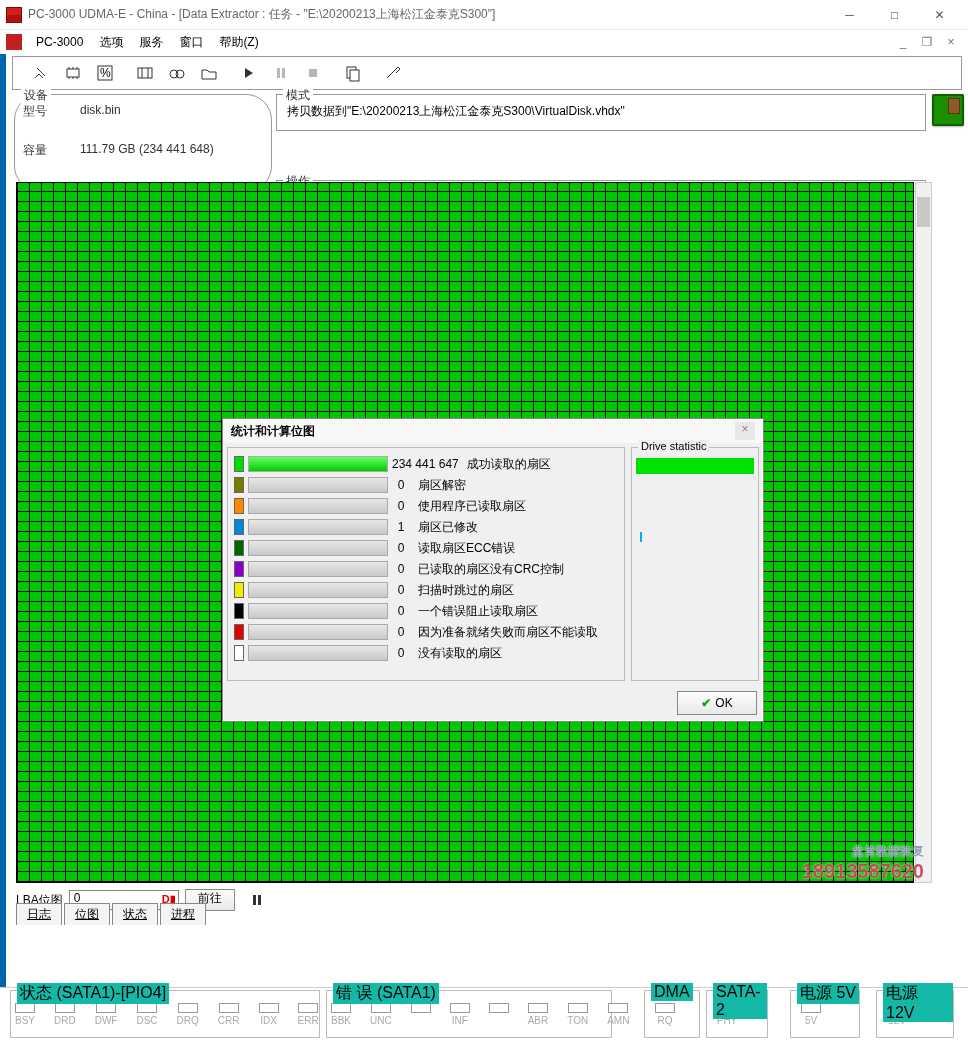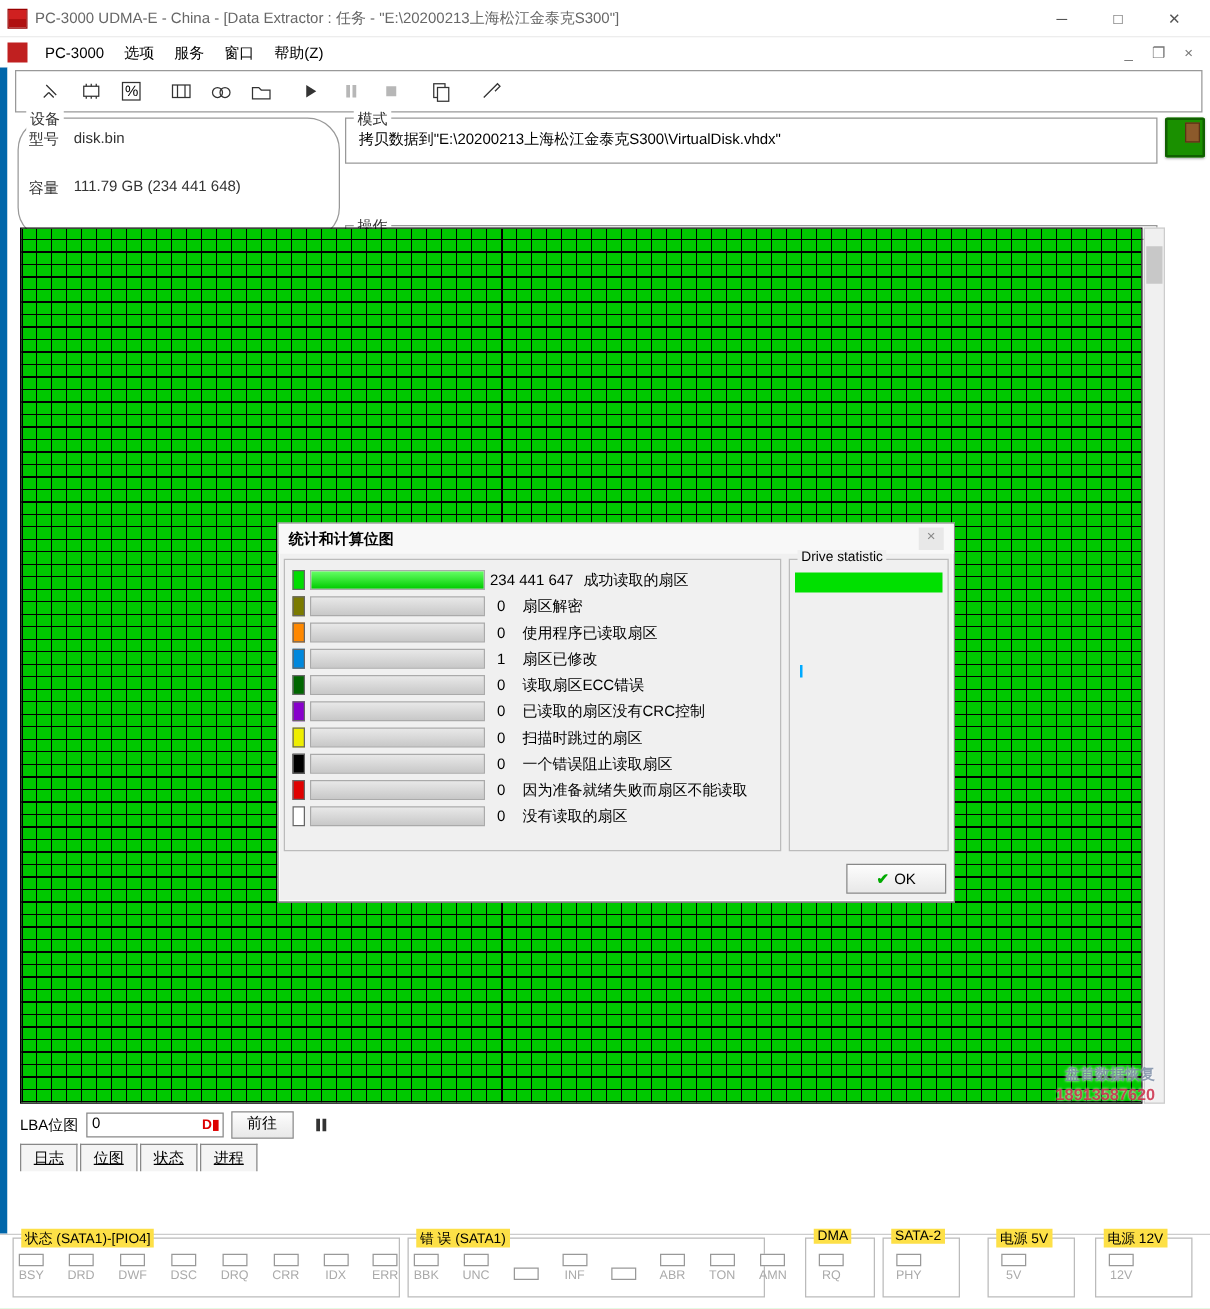--- a/index.html
+++ b/index.html
@@ -19,21 +19,21 @@
 .tool-btn{width:28px;height:26px;display:flex;align-items:center;justify-content:center;margin:0 2px;color:#333;}
 .tool-sep{width:8px;}
 .side-btn{position:absolute;right:4px;top:40px;width:32px;height:32px;background:#1a9000;border-radius:2px;box-shadow:inset 0 0 0 2px #106000,0 1px 2px rgba(0,0,0,.3);}
 .side-btn::after{content:"";position:absolute;left:16px;top:4px;width:10px;height:14px;background:#8c5a2b;border:1px solid #5a3315;}
 .info-row{display:flex;margin:0 40px 0 6px;}
 .fieldset{border:1px solid #999;margin:2px;padding:4px 8px 6px 8px;position:relative;}
 .fieldset .legend{position:absolute;top:-8px;left:6px;background:#fff;padding:0 3px;color:#333;}
 .fs-device{width:258px;border-radius:26px;}
 .fs-mode{flex:1;}
 .fs-op{flex:1;height:22px;margin-top:47px;}
-.kv{display:flex;margin:4px 0;}
+.kv{display:flex;margin:4px 0;gap:21px;}
 .kv .k{width:36px;color:#333;}
 .kv .v{color:#333;}
 .mode-val{padding:4px 2px;}
 .sector-area{position:absolute;left:10px;right:54px;top:128px;bottom:104px;border:1px solid #000;overflow:hidden;}
 .sector-grid{position:absolute;inset:0;background:#00c800;background-image:repeating-linear-gradient(90deg,#000 0,#000 1px,transparent 1px,transparent 12px),repeating-linear-gradient(0deg,#000 0,#000 1px,transparent 1px,transparent 10px);}
 .scroll-v{position:absolute;right:36px;top:128px;bottom:104px;width:17px;background:#f0f0f0;border:1px solid #ccc;}
 .scroll-thumb{position:absolute;left:1px;top:14px;right:1px;height:30px;background:#c8c8c8;}
 .dialog{position:absolute;left:216px;top:364px;width:542px;background:#f0f0f0;border:1px solid #888;box-shadow:0 0 0 1px #fff inset;}
 .dlg-title{height:24px;display:flex;align-items:center;padding:0 8px;background:#f8f8f8;}
 .dlg-title .t{flex:1;color:#000000;font-weight:bold;}
@@ -53,28 +53,28 @@
 .stat-val{width:18px;text-align:center;margin-right:8px;}
 .stat-label{flex:1;}
 .dlg-foot{display:flex;justify-content:flex-end;padding:6px;}
 .ok-btn{width:80px;height:24px;border:1px solid #888;background:linear-gradient(#fdfdfd,#e8e8e8);display:flex;align-items:center;justify-content:center;gap:4px;}
 .ok-btn .chk{color:#0a0;font-weight:bold;}
 .nav-row{position:absolute;left:10px;right:40px;bottom:74px;height:26px;display:flex;align-items:center;gap:6px;}
 .nav-label{}
 .nav-input{width:110px;height:20px;border:1px solid #888;padding:0 4px;background:#fff;position:relative;}
 .nav-input .red{position:absolute;right:2px;top:2px;color:#d00;font-weight:bold;font-size:11px;}
 .nav-btn{height:22px;padding:0 12px;border:1px solid #888;background:linear-gradient(#fdfdfd,#e8e8e8);}
-.tabs-row{position:absolute;left:10px;bottom:50px;display:flex;gap:2px;}
+.tabs-row{position:absolute;left:10px;bottom:62px;display:flex;gap:2px;}
 .tab{padding:2px 10px;border:1px solid #888;border-bottom:none;background:#f4f4f4;text-decoration:underline;}
 .watermark{position:absolute;right:44px;bottom:104px;text-align:right;color:rgba(100,120,150,.7);font-size:22px;font-weight:bold;text-shadow:0 0 2px #fff;pointer-events:none;}
-.watermark .ph{color:rgba(200,30,60,.8);font-size:13px;}
+.watermark .ph{color:rgba(200,30,60,.8);font-size:20px;}
 .status-area{position:absolute;left:0;right:0;bottom:0;height:60px;background:#fff;border-top:1px solid #ccc;}
 .grp{position:absolute;top:2px;border:1px solid #bbb;height:48px;padding:12px 4px 2px 4px;}
-.grp .glabel{position:absolute;top:-8px;left:6px;background:#fde047;padding:0 3px;font-size:11px;}
-.leds{display:flex;gap:19px;align-items:flex-end;}
+.grp .glabel{position:absolute;top:-8px;left:6px;background:#14b8a6;padding:0 3px;font-size:16px;}
+.leds{display:flex;gap:19px;}
 .led{display:flex;flex-direction:column;align-items:center;width:32px;}
 .led .box{width:20px;height:10px;border:1px solid #999;background:#fff;margin-bottom:2px;}
 .led .lab{font-size:10px;color:#aaa;}
 svg{display:block;}
 </style>
 </head>
 <body>
 
 <div class="titlebar">
   <div class="app-icon"></div>

